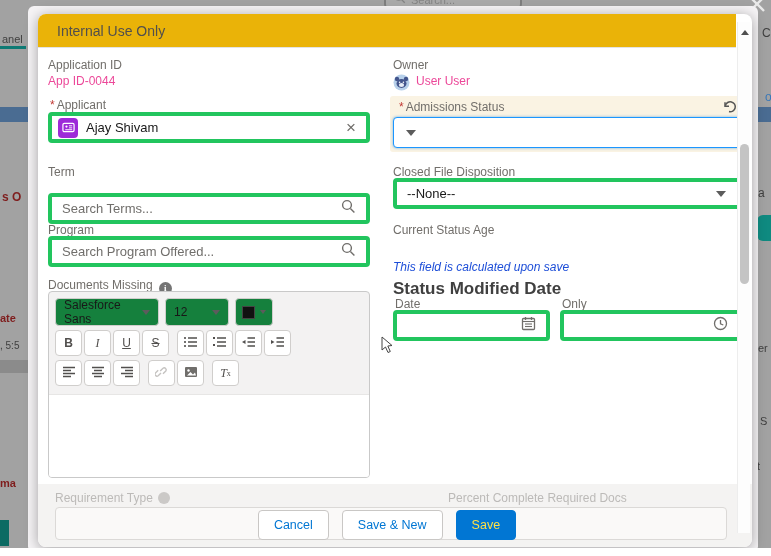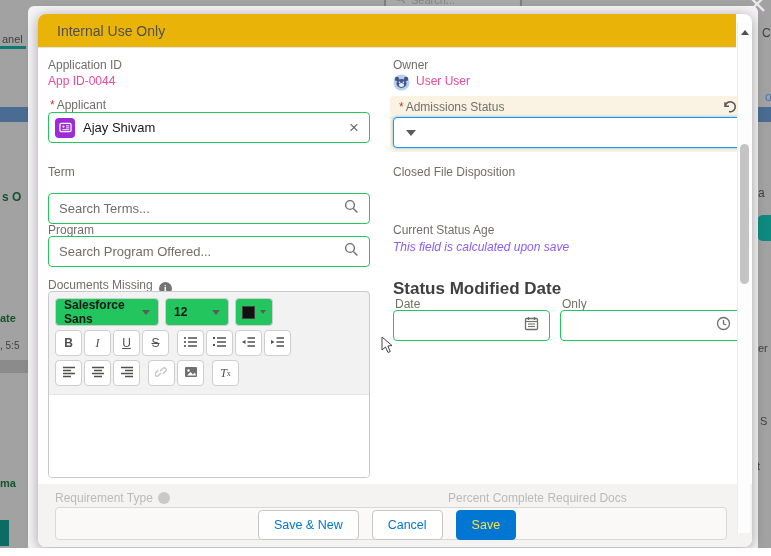--- a/index.html
+++ b/index.html
@@ -2,21 +2,21 @@
 <html><head>
 <meta charset="utf-8">
 <style>
   * { margin:0; padding:0; box-sizing:border-box; }
   html,body { width:771px; height:556px; overflow:hidden; }
   body { font-family:"Liberation Sans","DejaVu Sans",sans-serif; }
   .stage { position:relative; width:771px; height:548px; background:#a2a2a2; overflow:hidden; }
 
   
   .frag { position:absolute; color:#3f3f3f; font-size:11px; }
-  .frag.b { font-weight:bold; color:#14532d; }
+  .frag.b { font-weight:bold; color:#7f1d1d; }
   .bar { position:absolute; }
   .search-box { position:absolute; left:384px; top:-16px; width:138px; height:26px;
     background:#a9a9a9; border:2px solid #7e7e7e; border-radius:6px; display:flex; align-items:flex-end;
     padding:0 0 2px 8px; color:#838383; font-size:11px; gap:5px; }
   .close-x { position:absolute; left:748px; top:-4px; width:18px; height:16px; cursor:pointer; }
   .under-panel { position:absolute; left:28px; top:6px; width:730px; height:546px;
     background:#f6f4f6; border-radius:6px; }
   .bottom-strip { position:absolute; left:0; top:548px; width:771px; height:8px; background:#7c7c7c; }
 
   
@@ -30,55 +30,55 @@
   .vscroll { position:absolute; right:2px; top:8px; bottom:14px; width:13px; background:#fdfdfd;
     border-left:1px solid #ededed; }
   .vscroll .arrow-up { position:absolute; left:3px; top:8px; width:0; height:0;
     border-left:4px solid transparent; border-right:4px solid transparent; border-bottom:5px solid #4f4f4f; }
   .vscroll .thumb { position:absolute; left:2px; top:122px; width:9px; height:140px; background:#c4c4c4; border-radius:5px; }
 
   
   .lbl { position:absolute; font-size:12px; color:#716e6a; white-space:nowrap; }
   .req { color:#c23934; margin-right:2px; }
   .val { position:absolute; font-size:12px; color:#ec4899; }
-  .inp { position:absolute; height:31px; background:#fff; border:1px solid #22c55e; border-radius:4px;
+  .inp { position:absolute; height:31px; background:#fff; border:4px solid #22c55e; border-radius:4px;
     display:flex; align-items:center; padding:0 10px; }
   .inp input { border:none; outline:none; flex:1; font-size:13px; color:#181818; background:transparent;
     font-family:inherit; min-width:0; }
   .inp input::placeholder { color:#706e6b; }
   .chev { width:0; height:0; border-left:5px solid transparent; border-right:5px solid transparent;
     border-top:6px solid #5c5c5c; flex:none; }
   .sel-text { flex:1; font-size:13px; color:#181818; }
   .clear-x { font-size:17px; color:#706e6b; line-height:1; cursor:pointer; flex:none; }
 
   .chip-icon { width:20px; height:20px; border-radius:4px; background:#9d2bd8; flex:none; margin-right:8px;
     display:flex; align-items:center; justify-content:center; }
 
   .highlight { position:absolute; left:352px; top:82px; width:354px; height:56px; background:#faf3e3;
     border-radius:3px; }
   .highlight .hl-label { position:absolute; left:9px; top:4px; font-size:12px; color:#716e6a; }
   .undo-btn { position:absolute; right:7px; top:3px; width:16px; height:16px; cursor:pointer; }
   .focus-select { position:absolute; left:3px; top:21px; width:348px; height:31px; background:#fff;
     border:1px solid #1b96ff; box-shadow:0 0 3px rgba(1,118,211,.55); border-radius:4px;
     display:flex; align-items:center; padding:0 12px; }
 
-  .italic-help { position:absolute; font-size:12px; font-style:italic; color:#8b5cf6; }
+  .italic-help { position:absolute; font-size:12px; font-style:italic; color:#1d4ed8;margin-top:20px; }
   .sec-head { position:absolute; font-size:17px; font-weight:bold; color:#404040; }
 
   .info-circle { display:inline-flex; width:13px; height:13px; border-radius:50%; background:#747474;
     color:#fff; font-size:9px; font-weight:bold; align-items:center; justify-content:center;
     font-family:"Liberation Serif",serif; vertical-align:-2px; margin-left:6px; }
 
   
   .editor { position:absolute; left:10px; top:277px; width:322px; height:187px;
     border:1px solid #c9c9c9; border-radius:4px; background:#f3f2f2; overflow:hidden; }
   .toolbar { padding:6px 6px 4px 6px; }
   .tb-row { display:flex; align-items:center; margin-bottom:4px; }
-  .tb-sel { height:28px; background:#22c55e; border:1px solid #d0cecc; border-radius:4px; display:flex;
-    align-items:center; padding:0 8px; margin-right:6px; font-size:12px; color:#181818; cursor:pointer;font-weight:bold; }
+  .tb-sel { height:28px; background:#15803d; border:1px solid #d0cecc; border-radius:4px; display:flex;
+    align-items:center; padding:0 8px; margin-right:6px; font-size:12px; color:#181818; cursor:pointer; }
   .tb-sel .sel-text { font-size:12px; margin-right:8px; }
   .tb-btn { width:27px; height:26px; background:#fff; border:1px solid #d0cecc; border-radius:4px;
     display:flex; align-items:center; justify-content:center; margin-right:2px; font-size:12px;
     color:#514f4d; cursor:pointer; flex:none; }
   .tb-gap { width:6px; flex:none; }
   .tb-btn.bold { font-weight:bold; }
   .tb-btn.italic { font-style:italic; font-family:"Liberation Serif",serif; }
   .tb-btn.under { text-decoration:underline; }
   .tb-btn.strike { text-decoration:line-through; }
   .tb-btn.disabled { color:#c5c3c1; }
@@ -325,20 +325,24 @@
             <path d="M4 3.2 L4 7.2 L8 7.2" fill="none" stroke="#565656" stroke-width="1.5"></path>
             <path d="M4.4 6.6 A5 5 0 1 1 8 12.6" fill="none" stroke="#565656" stroke-width="1.5"></path>
           </svg>
       </span>
       <div class="focus-select">
         <span class="chev"></span>
       </div>
     </div>
 
     <span class="lbl" style="left:355px; top:151px;">Closed File Disposition</span>
+    <div class="inp" style="left:355px; top:164px; width:349px; padding-right:12px;">
+      <span class="sel-text">--None--</span>
+      <span class="chev"></span>
+    </div>
 
     <span class="lbl" style="left:355px; top:209px;">Current Status Age</span>
     <span class="italic-help" style="left:355px; top:226px;">This field is calculated upon save</span>
 
     <span class="sec-head" style="left:355px; top:265px;">Status Modified Date</span>
     <span class="lbl" style="left:357px; top:283px;">Date</span>
     <span class="lbl" style="left:524px; top:283px;">Only</span>
 
     <div class="inp" style="left:355px; top:296px; width:157px;">
       <input style="">
@@ -367,22 +371,22 @@
       <svg width="13" height="18" viewBox="0 0 13 18">
           <polygon points="1,1 1,14 4.5,11 7,16.5 9.3,15.5 6.8,10 11,9.5" fill="#fff" stroke="#444" stroke-width="1"></polygon>
         </svg>
     </span>
 
     <div class="footer-fade">
       <span class="faded-lbl" style="left:17px; top:7px;"><span>Requirement Type</span><span class="faded-info"></span></span>
       <span class="faded-lbl" style="left:410px; top:7px;">Percent Complete Required Docs</span>
       <div class="faded-input"></div>
       <div class="btn-row">
+        <button class="btn neutral">Cancel</button>
         <button class="btn neutral">Save &amp; New</button>
-        <button class="btn neutral">Cancel</button>
         <button class="btn brand">Save</button>
       </div>
     </div>
 
     <div class="vscroll">
       <span class="arrow-up"></span>
       <span class="thumb"></span>
     </div>
 
   </div>

